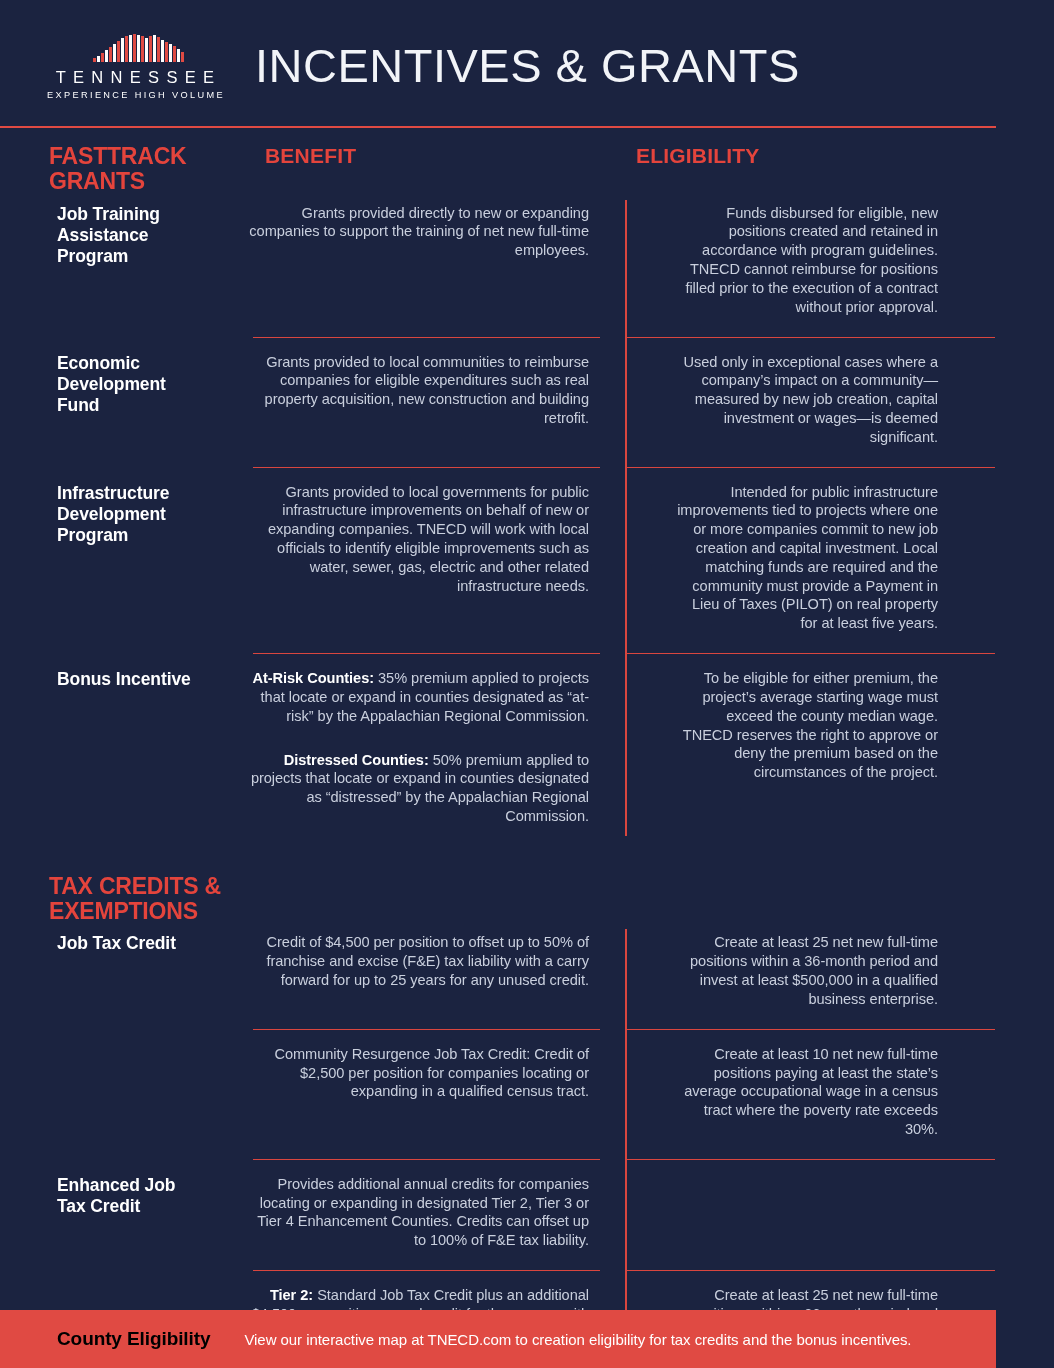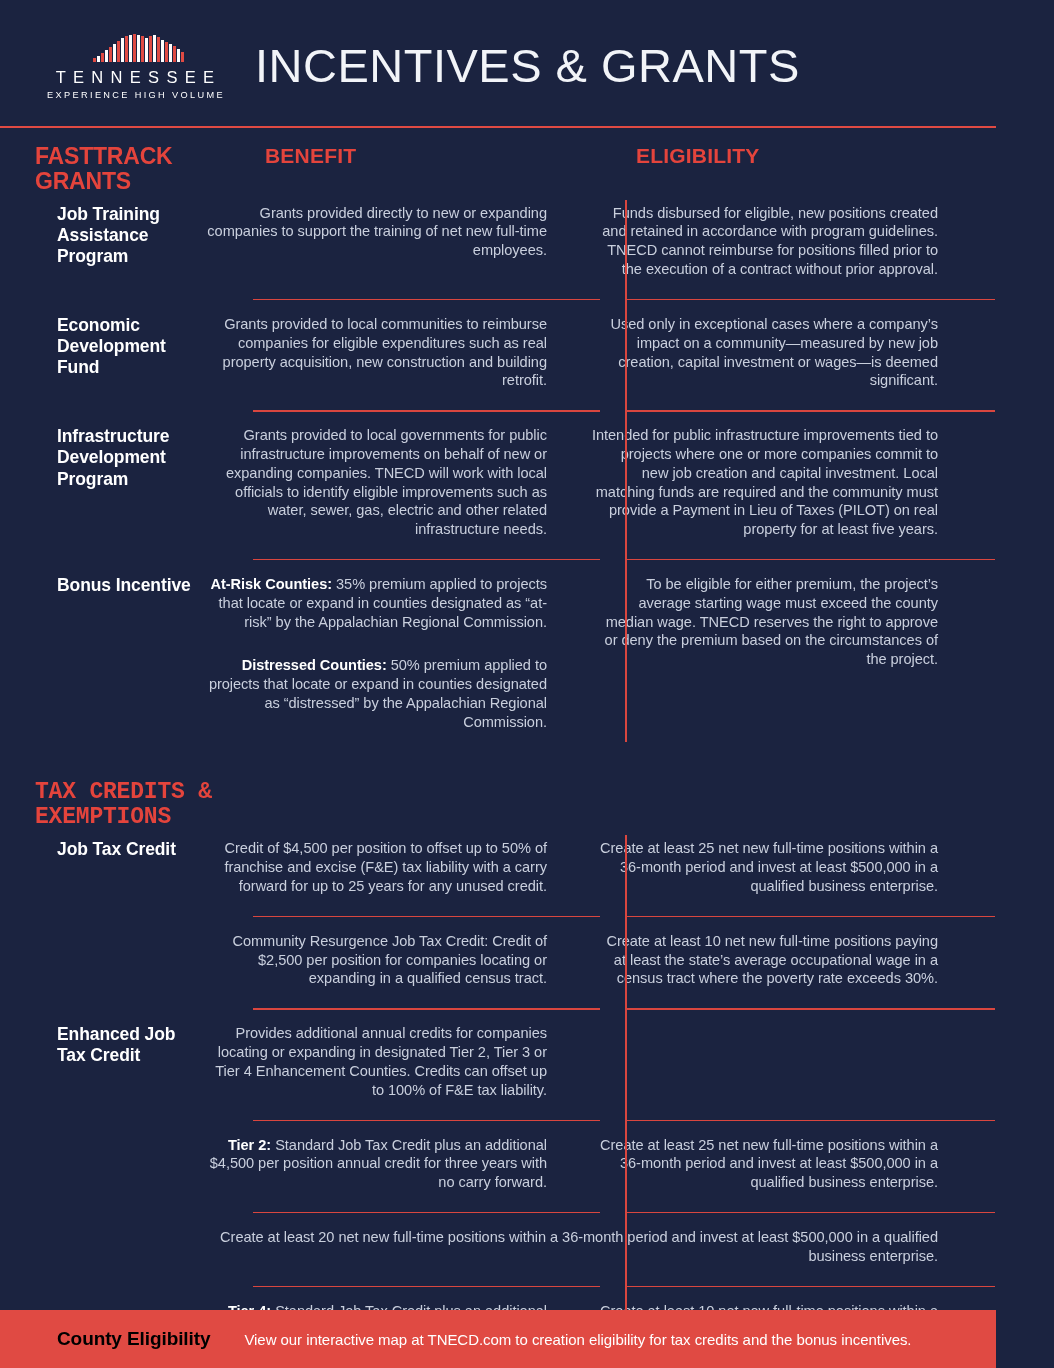--- a/index.html
+++ b/index.html
@@ -82,21 +82,21 @@
   .header-rule {
     position: absolute;
     left: 0; right: 0; bottom: 0;
     height: 2px;
     background: #e04a43;
   }
 
   
   .section-head {
     position: relative;
-    padding-left: 35px;
+    padding-left: 49px;
   }
   .sec-title {
     color: #e4443c;
     font-size: 23px;
     font-weight: 700;
     line-height: 1.08;
     letter-spacing: -0.2px;
     width: 210px;
   }
   .col-headers {
@@ -118,20 +118,21 @@
   .col-head.benefit { left: 265px; text-align: right; }
   .col-head.elig   { left: 636px; }
 
   
   .table { position: relative; }
 
   .row {
     position: relative;
     display: flex;
     align-items: flex-start;
+    gap: 42px;
   }
 
   .c-name {
     width: 203px;
     flex: 0 0 203px;
     padding-left: 57px;
     padding-top: 8px;
     color: #ffffff;
     font-size: 17.5px;
     font-weight: 700;
@@ -295,21 +296,21 @@
           <div class="c-benefit">
             <div class="body-text"><b>At-Risk Counties:</b> 35% premium applied to projects that locate or expand in counties designated as “at-risk” by the Appalachian Regional Commission.</div>
             <div class="body-text"><b>Distressed Counties:</b> 50% premium applied to projects that locate or expand in counties designated as “distressed” by the Appalachian Regional Commission.</div>
           </div>
           <div class="c-elig">
             <div class="body-text">To be eligible for either premium, the project’s average starting wage must exceed the county median wage. TNECD reserves the right to approve or deny the premium based on the circumstances of the project.</div>
           </div>
         </div>
         <div class="vdiv" style="left: 625px; top: 4px; bottom: 4px;"></div>
       </div>
-      <div class="section-head" style="padding-top: 34px; padding-bottom: 2px; font-family: Liberation Mono, monospace;">
+      <div class="section-head" style="padding-top: 34px; padding-bottom: 2px;">
         <div class="sec-title">TAX CREDITS &amp; EXEMPTIONS</div>
       </div>
       <div class="table" style="position: relative;">
         <div class="row">
           <div class="c-name">Job Tax Credit</div>
           <div class="c-benefit">
             <div class="body-text">Credit of $4,500 per position to offset up to 50% of franchise and excise (F&amp;E) tax liability with a carry forward for up to 25 years for any unused credit.</div>
           </div>
           <div class="c-elig">
             <div class="body-text">Create at least 25 net new full-time positions within a 36-month period and invest at least $500,000 in a qualified business enterprise.</div>

